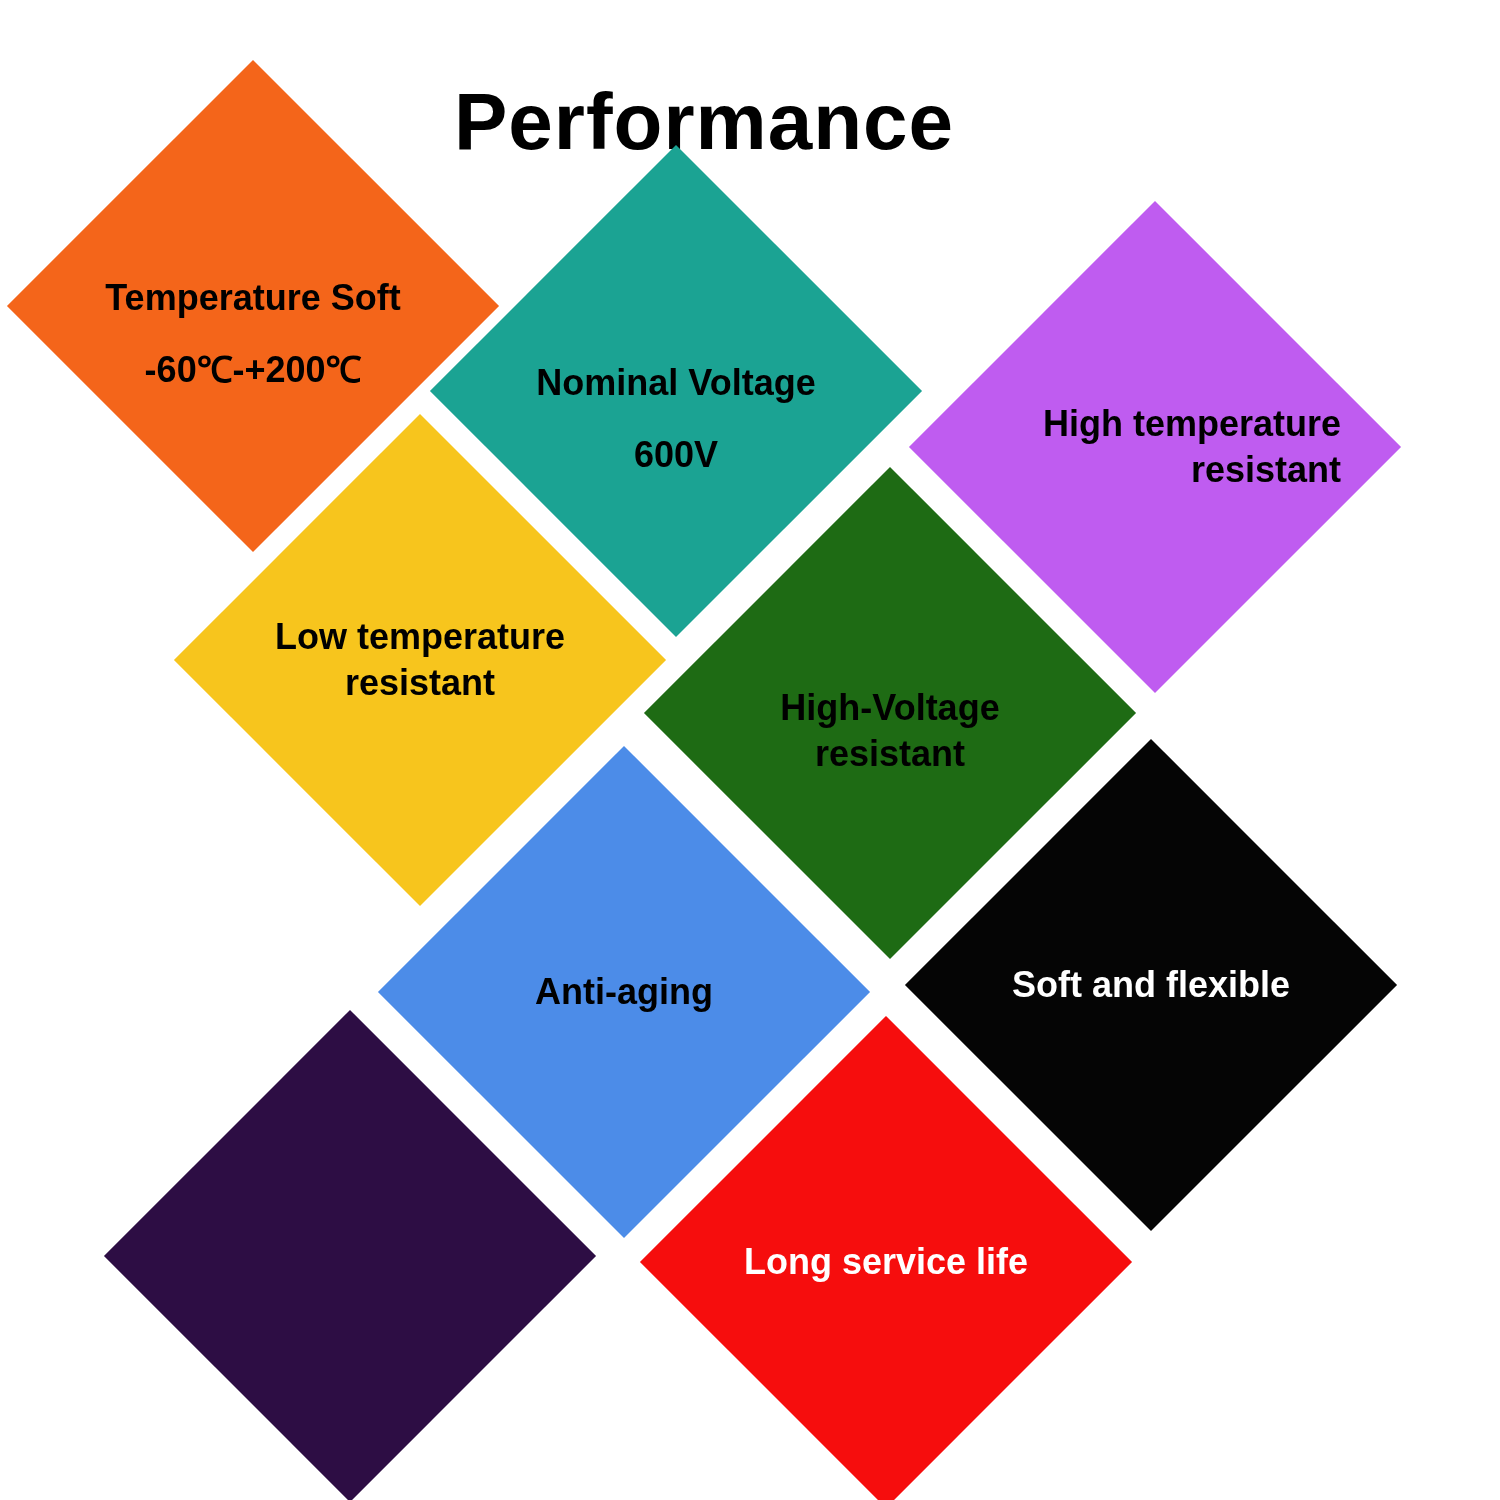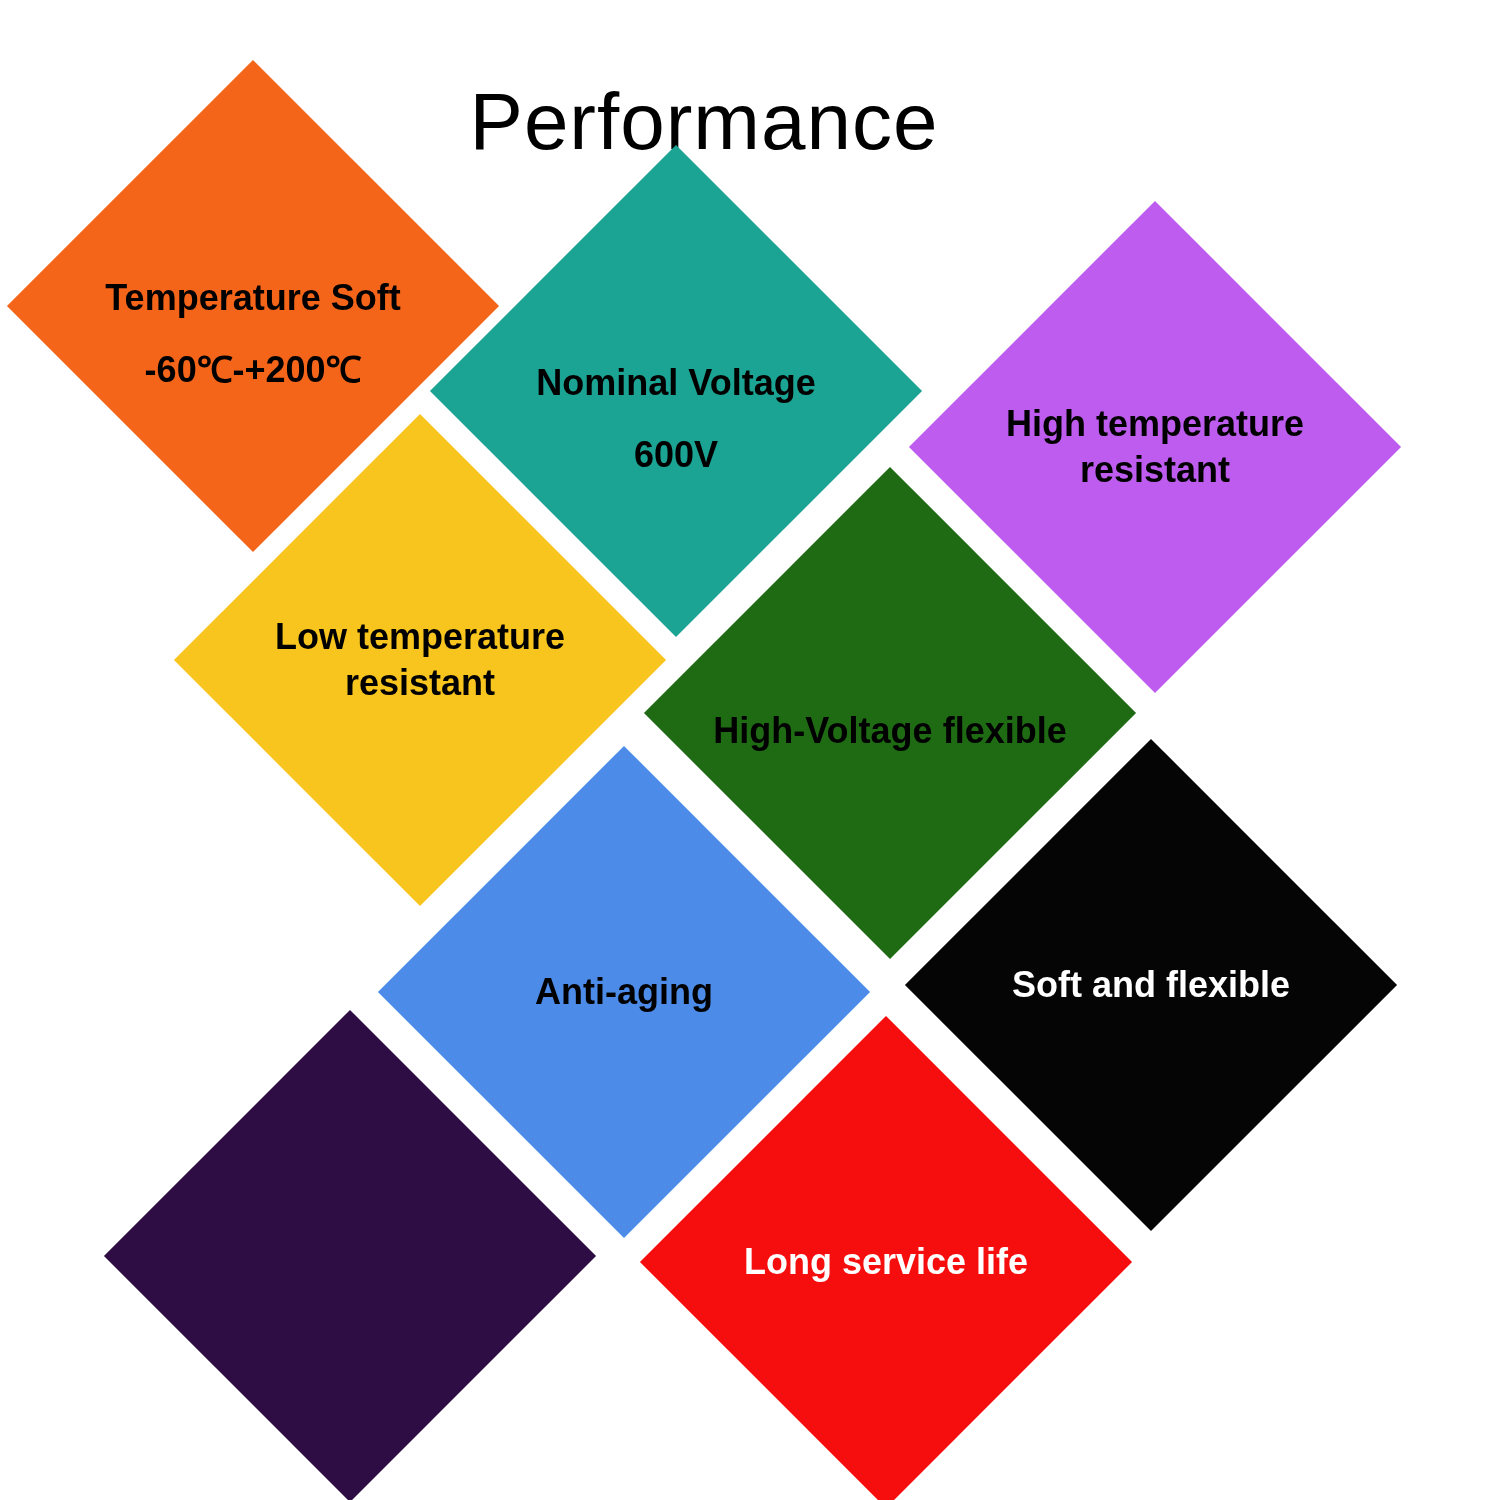--- a/index.html
+++ b/index.html
@@ -13,21 +13,21 @@
     overflow: hidden;
     background: #ffffff;
     font-family: "Liberation Sans", sans-serif;
   }
   .page-title {
     position: absolute;
     left: 704px;
     top: 22px;
     transform: translateX(-50%);
     font-size: 80px;
-    font-weight: normal;
+    font-weight: bold;
     color: #000000;
     letter-spacing: 1px;
     white-space: nowrap;
   }
   .feature {
     position: absolute;
     width: 348px;
     height: 348px;
   }
   .diamond {
@@ -85,36 +85,36 @@
 <div class="feature d2">
   <div class="diamond" style="background: rgb(27, 163, 147);"></div>
   <div class="label offset-down" style="color: rgb(0, 0, 0);">
     <span class="line">Nominal Voltage</span>
     <span class="line value">600V</span>
   </div>
 </div>
 
 <div class="feature d3">
   <div class="diamond" style="background: rgb(191, 92, 240);"></div>
-  <div class="label wrap" style="color: rgb(0, 0, 0);">
+  <div class="label wrap" style="color: rgb(0, 0, 0); text-align: right;">
     <span class="line">High temperature resistant</span>
   </div>
 </div>
 
 <div class="feature d4">
   <div class="diamond" style="background: rgb(247, 197, 29);"></div>
   <div class="label wrap" style="color: rgb(0, 0, 0);">
     <span class="line">Low temperature resistant</span>
   </div>
 </div>
 
 <div class="feature d5">
   <div class="diamond" style="background: rgb(30, 107, 20);"></div>
   <div class="label wrap offset-down-sm" style="color: rgb(0, 0, 0);">
-    <span class="line">High-Voltage flexible</span>
+    <span class="line">High-Voltage resistant</span>
   </div>
 </div>
 
 <div class="feature d6">
   <div class="diamond" style="background: rgb(5, 5, 5);"></div>
   <div class="label" style="color: rgb(255, 255, 255);">
     <span class="line">Soft and flexible</span>
   </div>
 </div>
 

